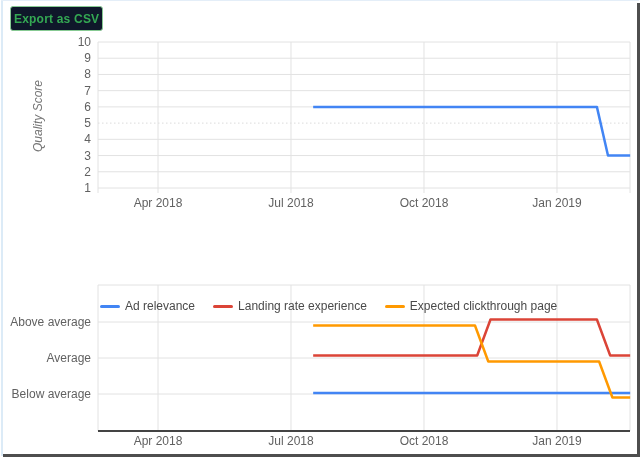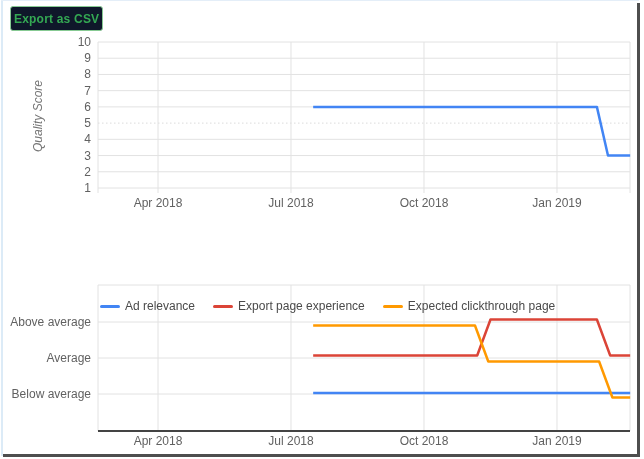--- a/index.html
+++ b/index.html
@@ -94,21 +94,21 @@
 
   <div class="y-title">Quality Score</div>
 
   <div class="legend">
     <div class="legend-item">
       <span class="legend-swatch" style="background: rgb(66, 133, 244);"></span>
       <span class="legend-label">Ad relevance</span>
     </div>
     <div class="legend-item">
       <span class="legend-swatch" style="background: rgb(219, 68, 55);"></span>
-      <span class="legend-label">Export page experience</span>
+      <span class="legend-label">Landing rate experience</span>
     </div>
     <div class="legend-item">
       <span class="legend-swatch" style="background: rgb(255, 153, 0);"></span>
       <span class="legend-label">Expected clickthrough page</span>
     </div>
   </div>
 
   <div class="b-left"></div>
   <div class="b-top"></div>
   <div class="b-right"></div>

